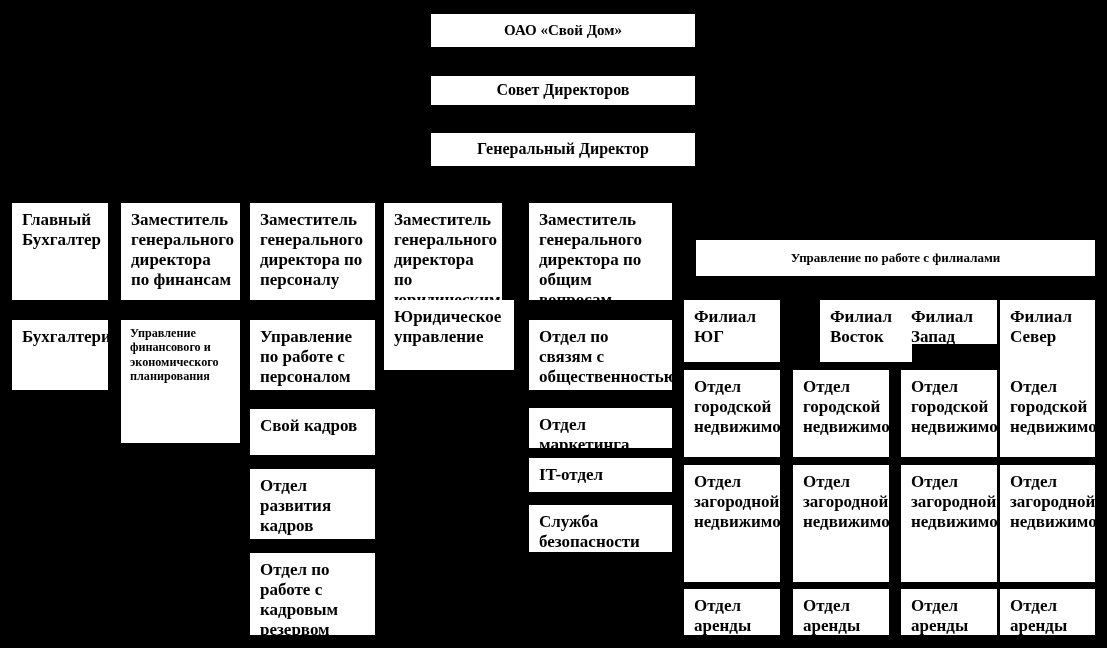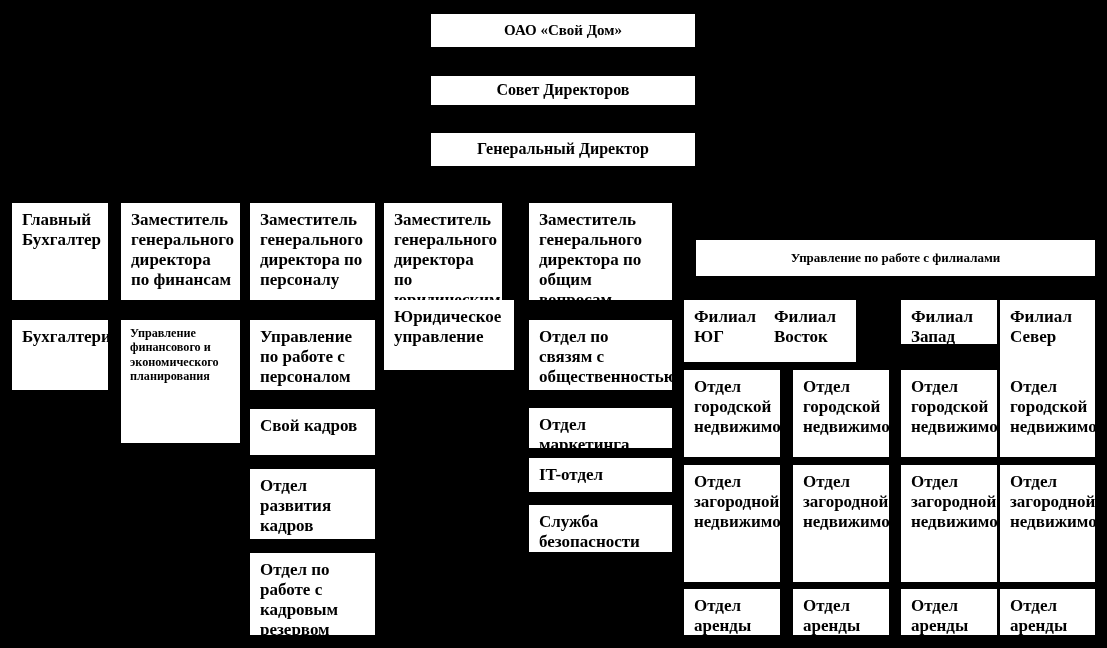--- a/index.html
+++ b/index.html
@@ -145,21 +145,21 @@
     <span>IT-отдел</span>
   </div>
 
   <div class="node left" style="left:529px; top:505px; width:143px; height:47px;">
     <span>Служба безопасности</span>
   </div>
 
   <div class="node left" style="left:684px; top:300px; width:96px; height:62px;">
     <span>Филиал ЮГ</span>
   </div>
-  <div class="node left" style="left:764px; top:300px; width:92px; height:62px;">
+  <div class="node left" style="left:820px; top:300px; width:92px; height:62px;">
     <span>Филиал Восток</span>
   </div>
   <div class="node left" style="left:901px; top:300px; width:96px; height:44px;">
     <span>Филиал Запад</span>
   </div>
   <div class="node left" style="left:1000px; top:300px; width:95px; height:72px;">
     <span>Филиал Север</span>
   </div>
 
   <div class="node left" style="left:684px; top:370px; width:96px; height:87px;">

